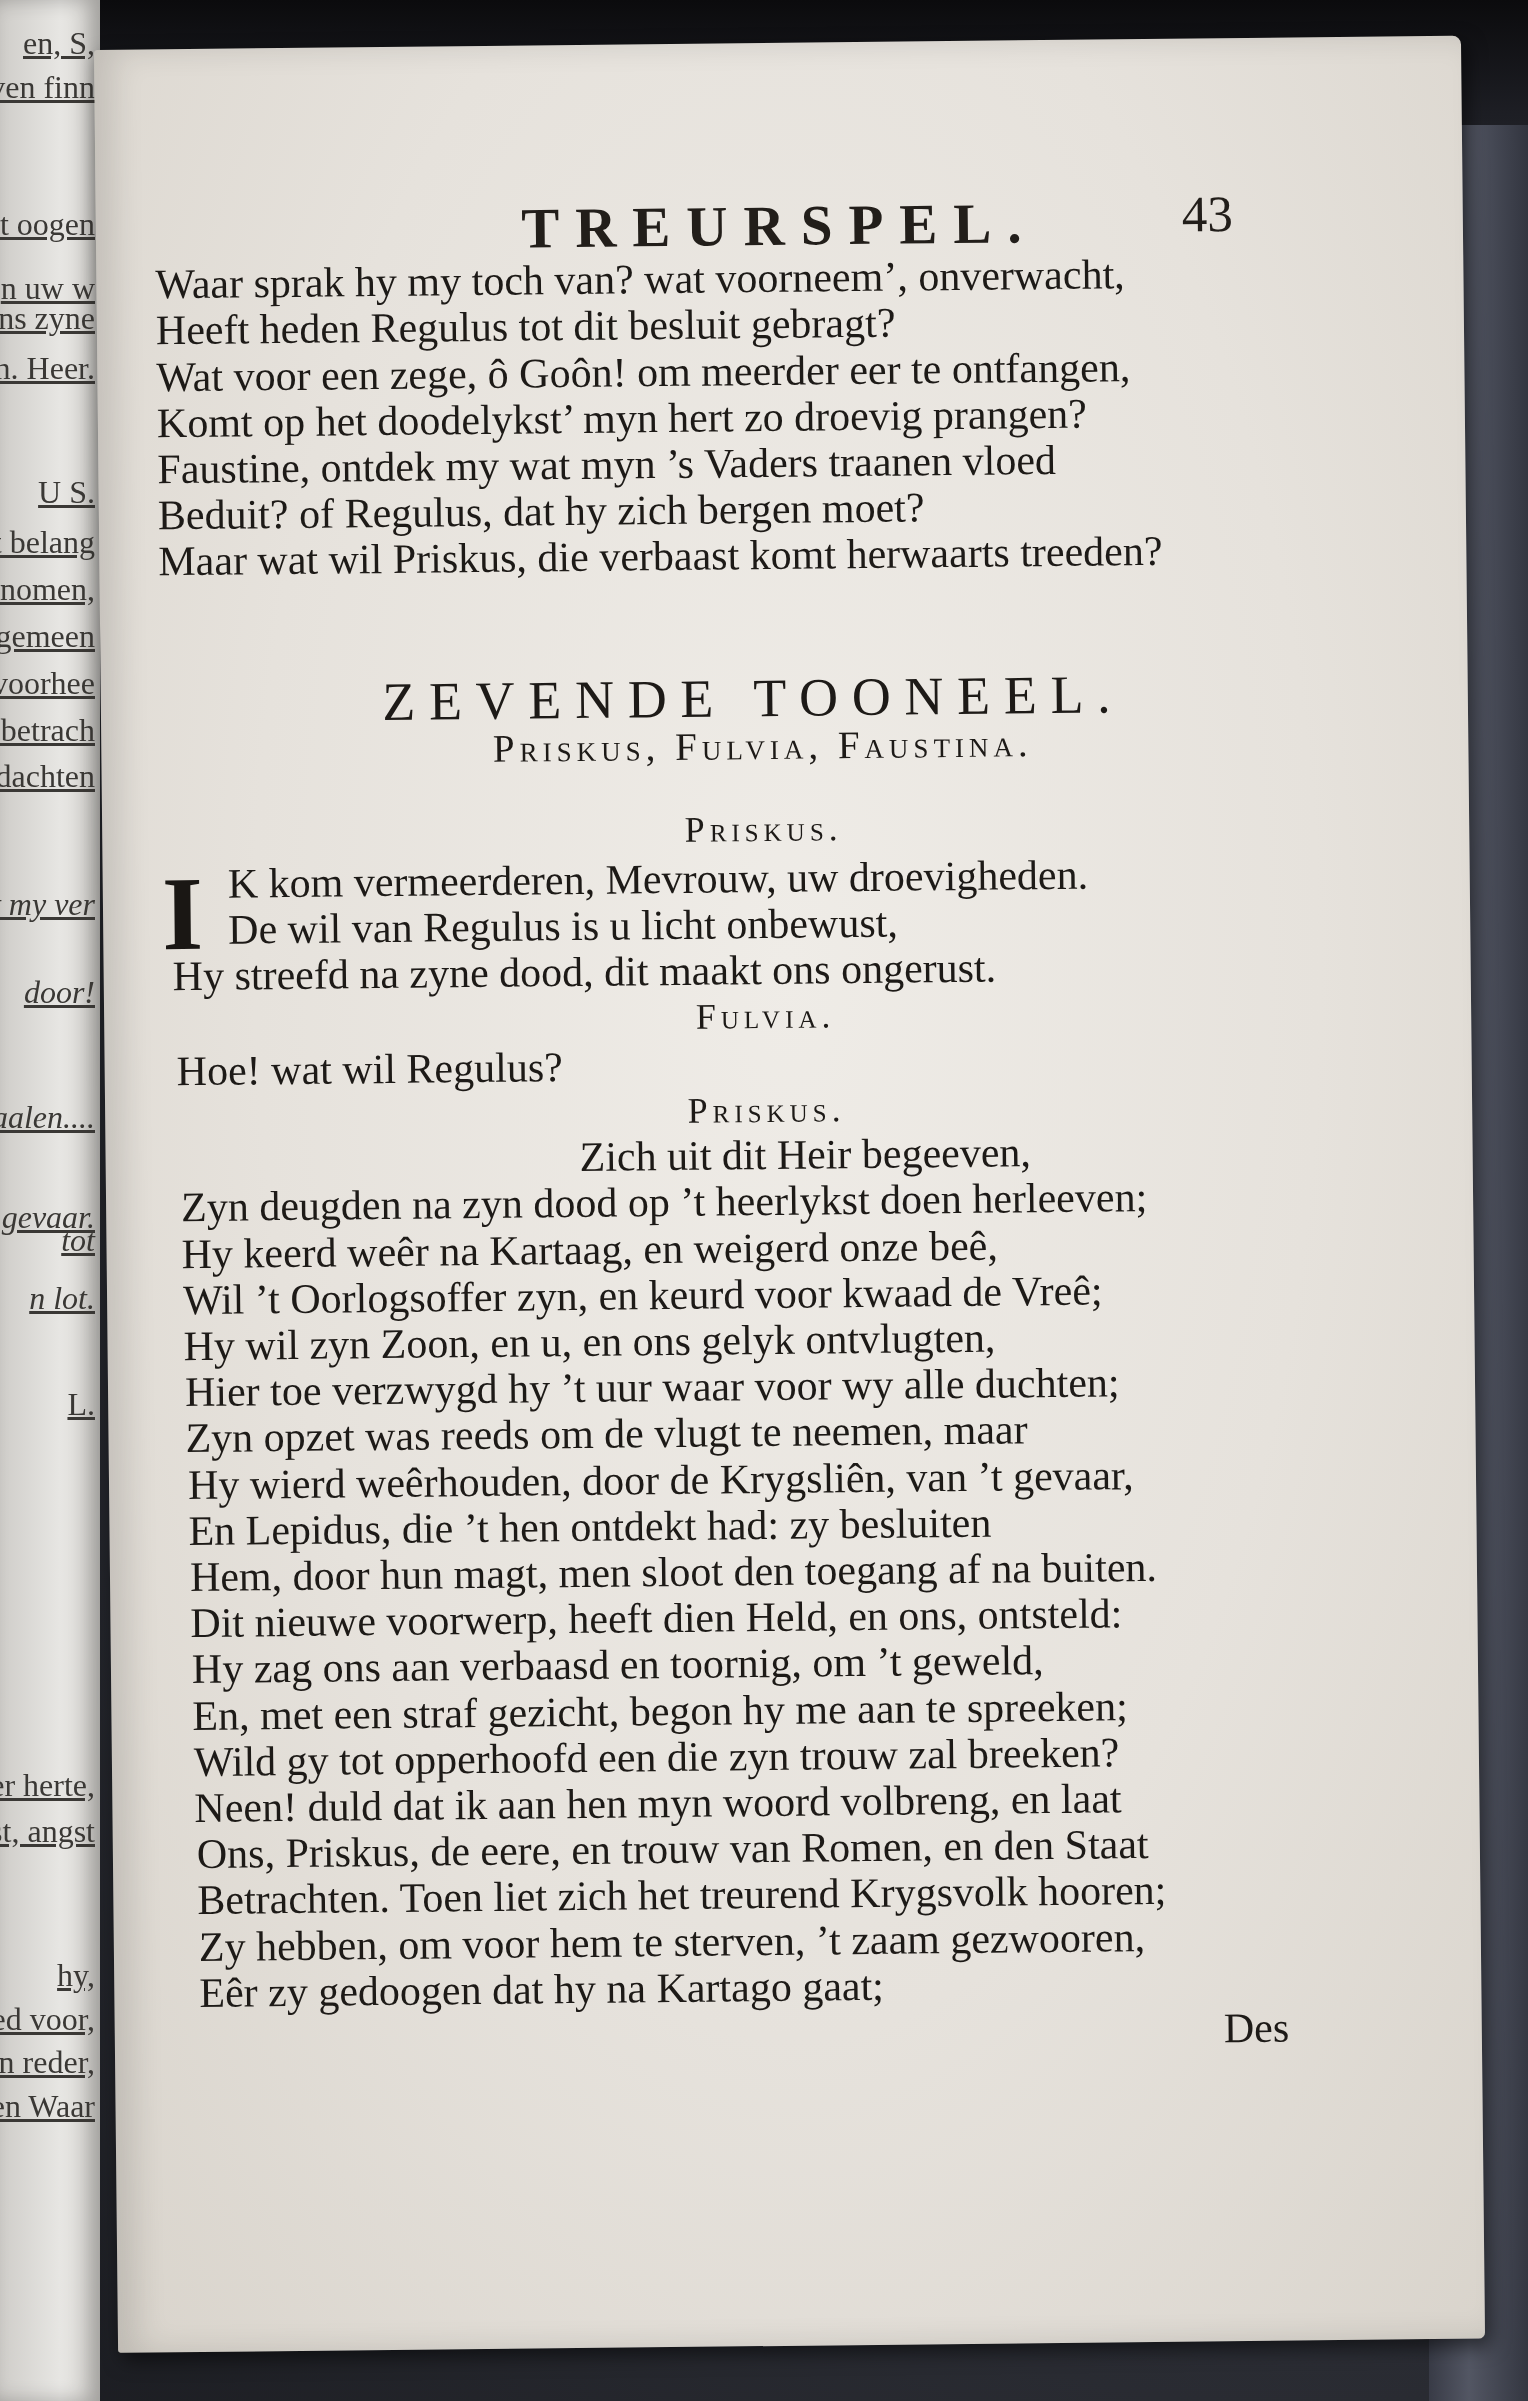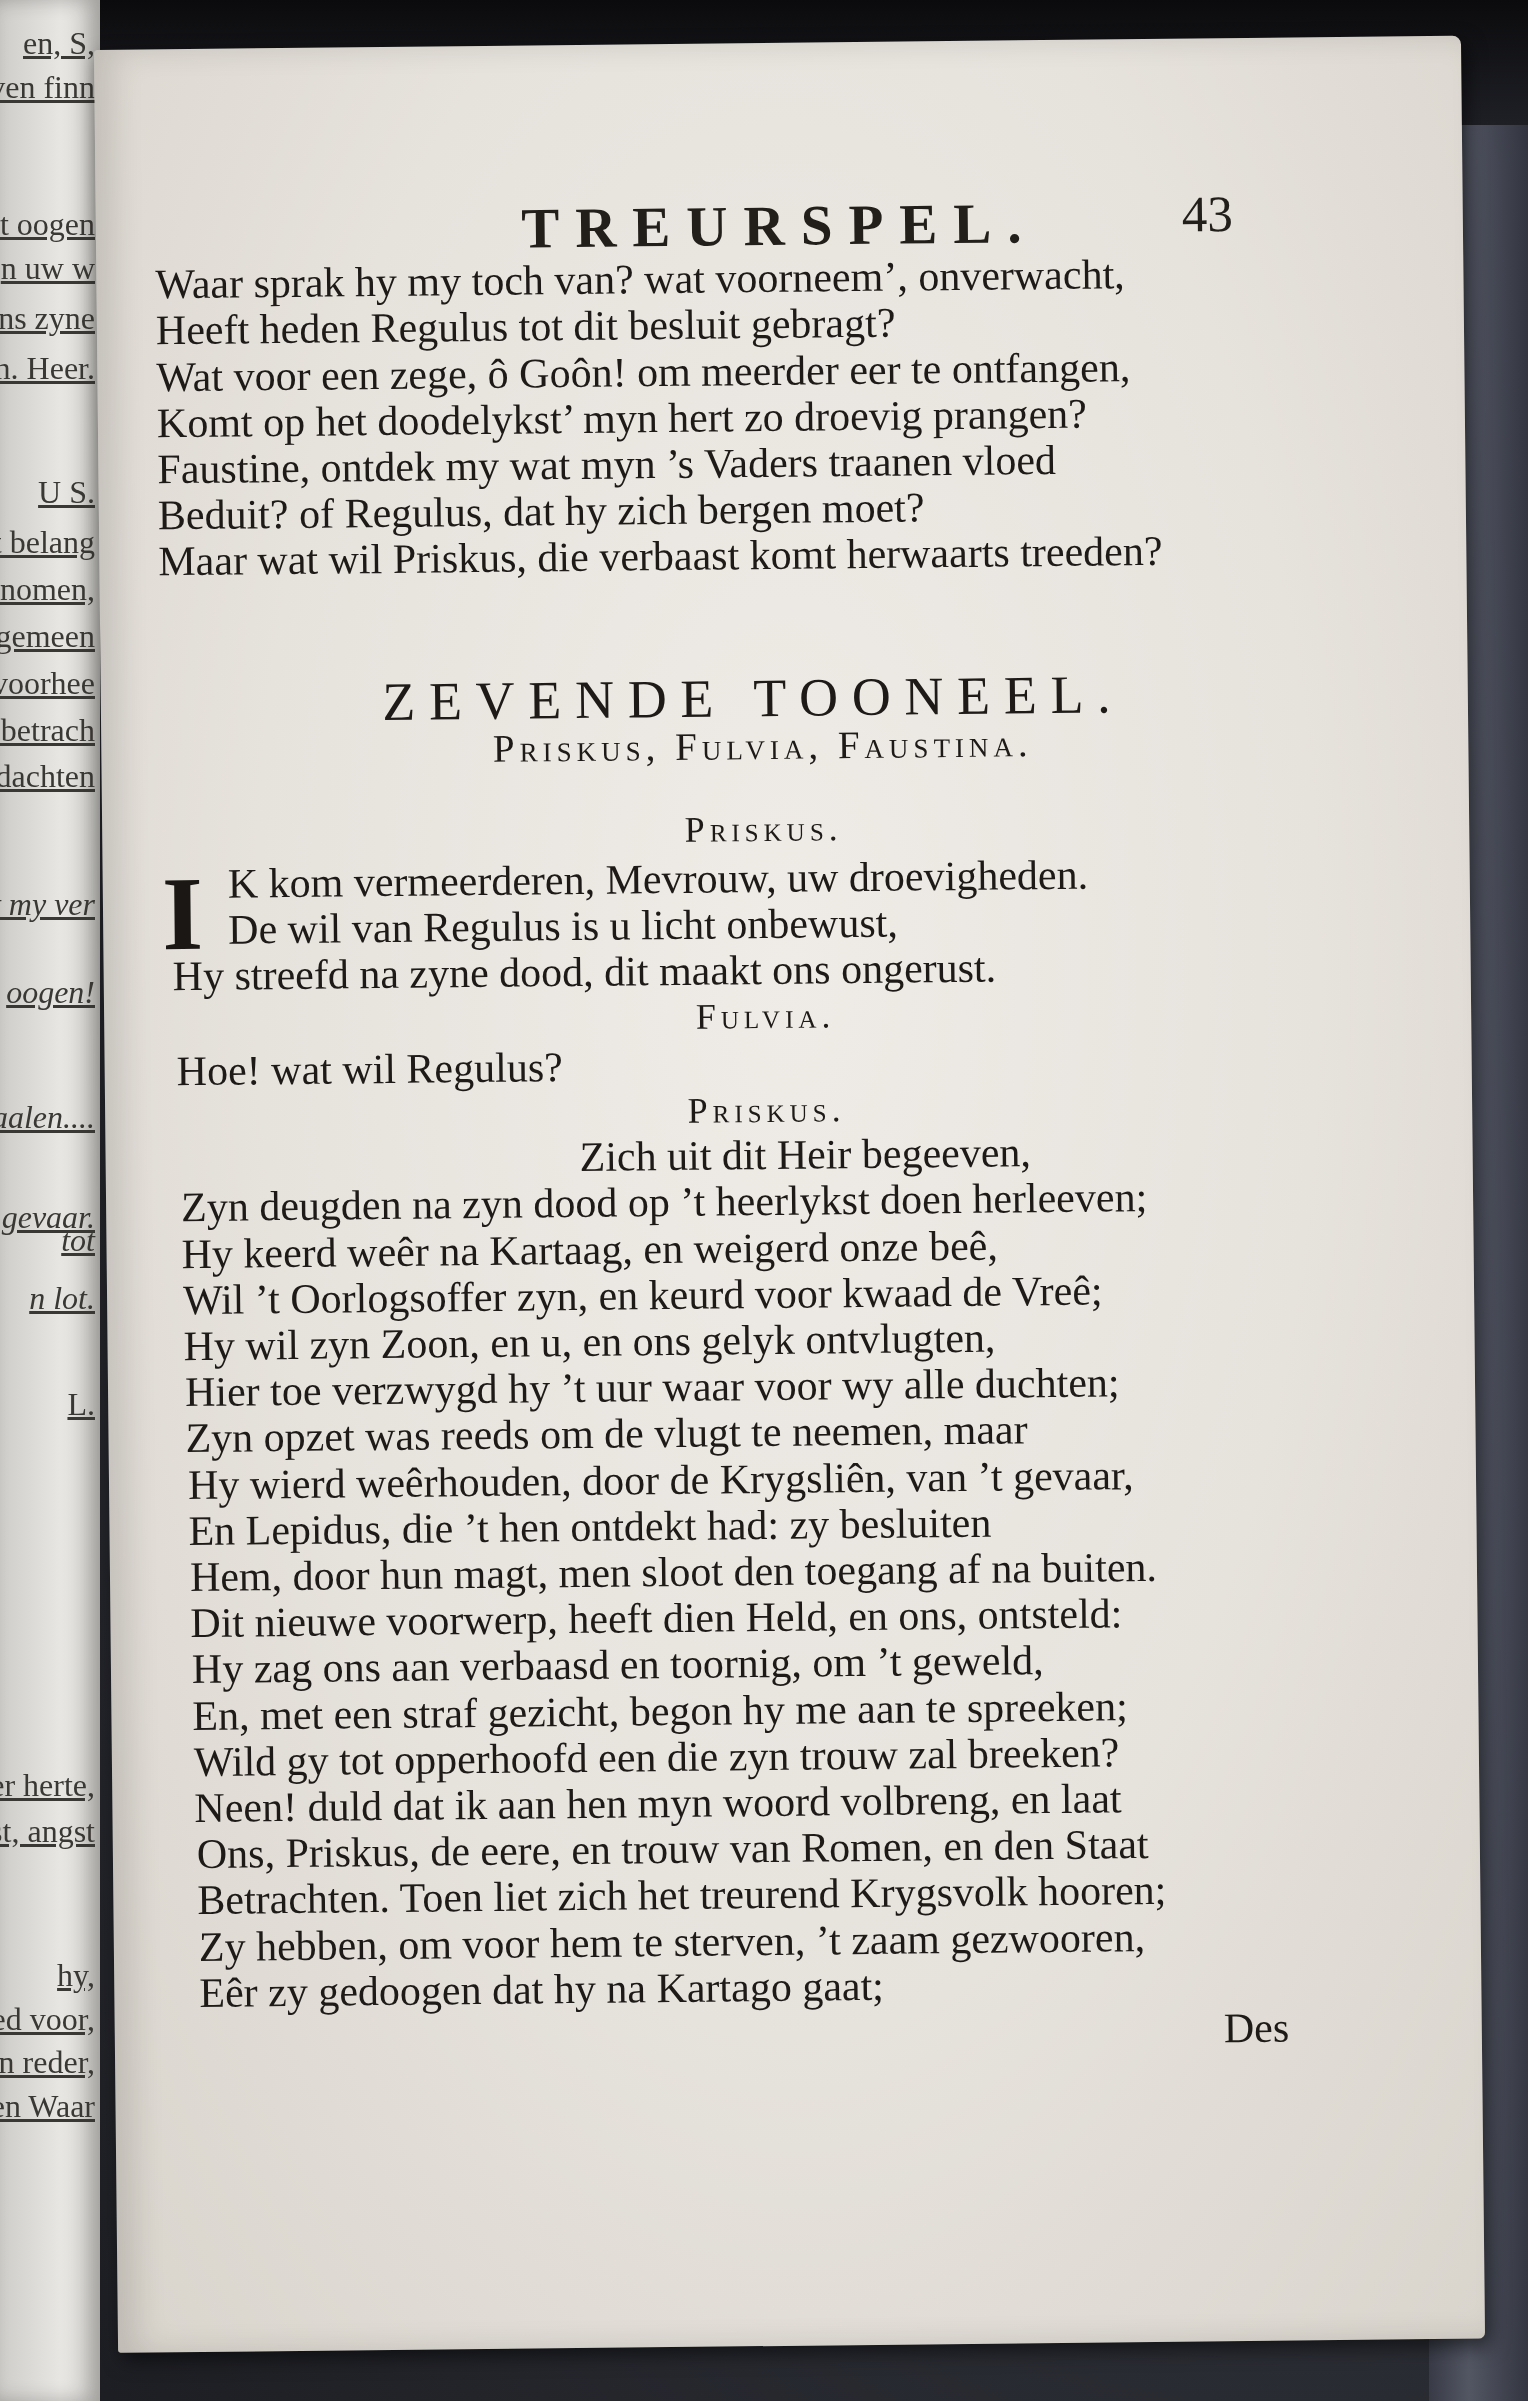--- a/index.html
+++ b/index.html
@@ -74,32 +74,32 @@
 </head>
 <body>
 
 <div class="bg-top"></div>
 <div class="fabric"></div>
 
 <div class="left-page">
   <div class="left-frag" style="top:25px">en, S,</div>
   <div class="left-frag" style="top:69px">schryven finn</div>
   <div class="left-frag" style="top:206px">V I A.  t oogen</div>
-  <div class="left-frag" style="top:250px">n uw w</div>
+  <div class="left-frag" style="top:270px">n uw w</div>
   <div class="left-frag" style="top:300px">ns zyne</div>
   <div class="left-frag" style="top:350px">onderh. Heer.</div>
   <div class="left-frag" style="top:474px">U S.</div>
   <div class="left-frag" style="top:524px">oot belang</div>
   <div class="left-frag" style="top:571px">ets ingenomen,</div>
   <div class="left-frag" style="top:618px">p ongemeen</div>
   <div class="left-frag" style="top:665px">ooit voorhee</div>
   <div class="left-frag" style="top:712px">yne eer betrach</div>
   <div class="left-frag" style="top:758px">n gedachten</div>
   <div class="left-frag it" style="top:886px">doet my ver</div>
-  <div class="left-frag it" style="top:974px">oogen!</div>
+  <div class="left-frag it" style="top:974px">door!</div>
   <div class="left-frag it" style="top:1099px">gepraalen....</div>
   <div class="left-frag it" style="top:1199px">gevaar.</div>
   <div class="left-frag it" style="top:1222px">tot</div>
   <div class="left-frag it" style="top:1280px">n lot.</div>
   <div class="left-frag" style="top:1386px">L.</div>
   <div class="left-frag" style="top:1767px">teder herte,</div>
   <div class="left-frag" style="top:1813px">rust,  angst</div>
   <div class="left-frag" style="top:1957px">hy,</div>
   <div class="left-frag" style="top:2001px">ed voor,</div>
   <div class="left-frag" style="top:2044px">yn reder,</div>

